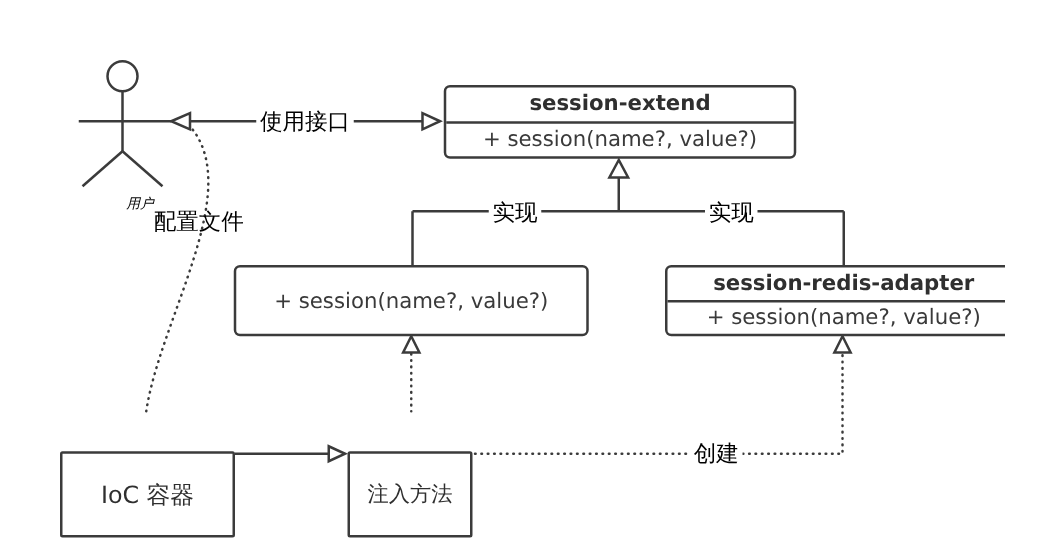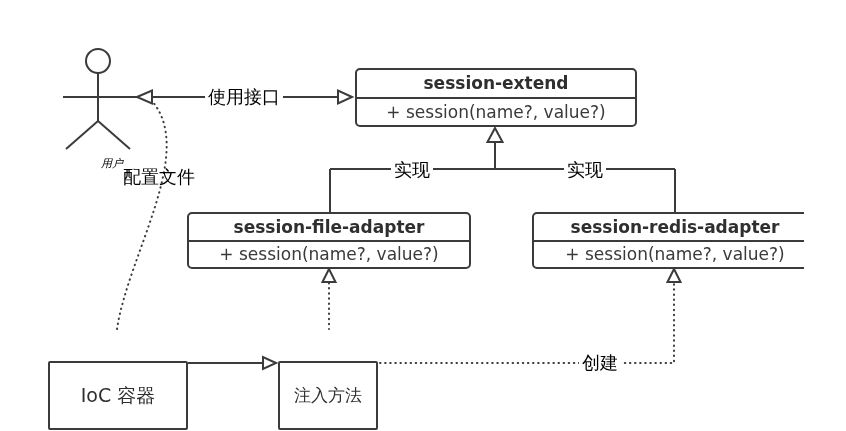--- a/index.html
+++ b/index.html
@@ -84,38 +84,37 @@
       <path d="M117,329 C128,255 196,152 152,101" stroke-dasharray="0.5 4.6" stroke-linecap="round"></path>
     </g>
   </svg>
 
   <div class="uml-class" style="left:355px; top:68px; width:282px; height:59px;">
     <div class="uml-title">session-extend</div>
     <div class="uml-method">+ session(name?, value?)</div>
   </div>
 
   <div class="uml-class" style="left:187px; top:212px; width:284px; height:57px;">
-    <div class="uml-title">session-file-adapter</div>
     <div class="uml-method">+ session(name?, value?)</div>
   </div>
 
   <div class="uml-class" style="left:532px; top:212px; width:286px; height:57px;">
     <div class="uml-title">session-redis-adapter</div>
     <div class="uml-method">+ session(name?, value?)</div>
   </div>
 
   <div class="node ioc" style="left:48px; top:329px; width:140px; height:69px;">IoC 容器</div>
 
   <div class="node config" style="left:278px; top:329px; width:100px; height:69px;">注入方法</div>
 
   <span class="lbl bg" style="left:244px; top:97px;">使用接口</span>
 
   <span class="lbl" style="left:159px; top:177px;">配置文件</span>
 
   <span class="lbl bg" style="left:412px; top:170px;">实现</span>
 
   <span class="lbl bg" style="left:585px; top:170px;">实现</span>
 
-  <span class="lbl bg" style="left:573px; top:363px;margin-left:27px;">创建</span>
+  <span class="lbl bg" style="left:573px; top:363px;">创建</span>
 
   <span class="lbl" style="left:112px; top:163px; font-size:11px;font-style:italic;">用户</span>
 
 </div>
 
 </body></html>

